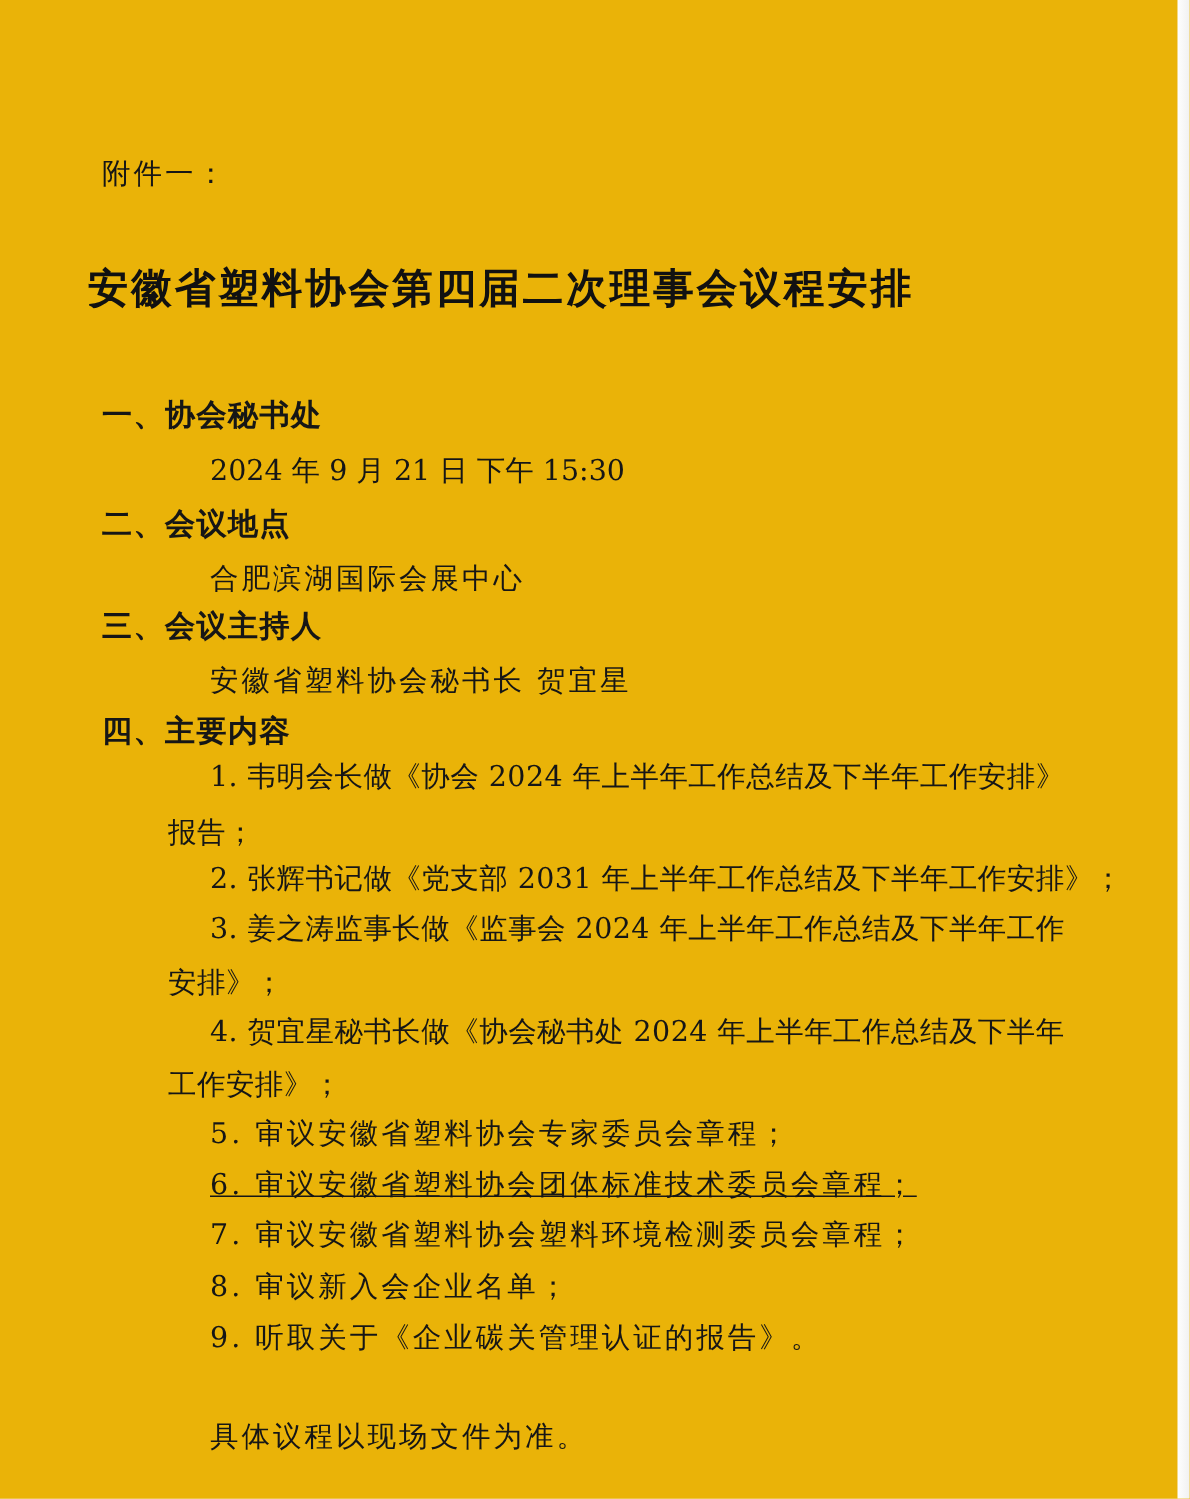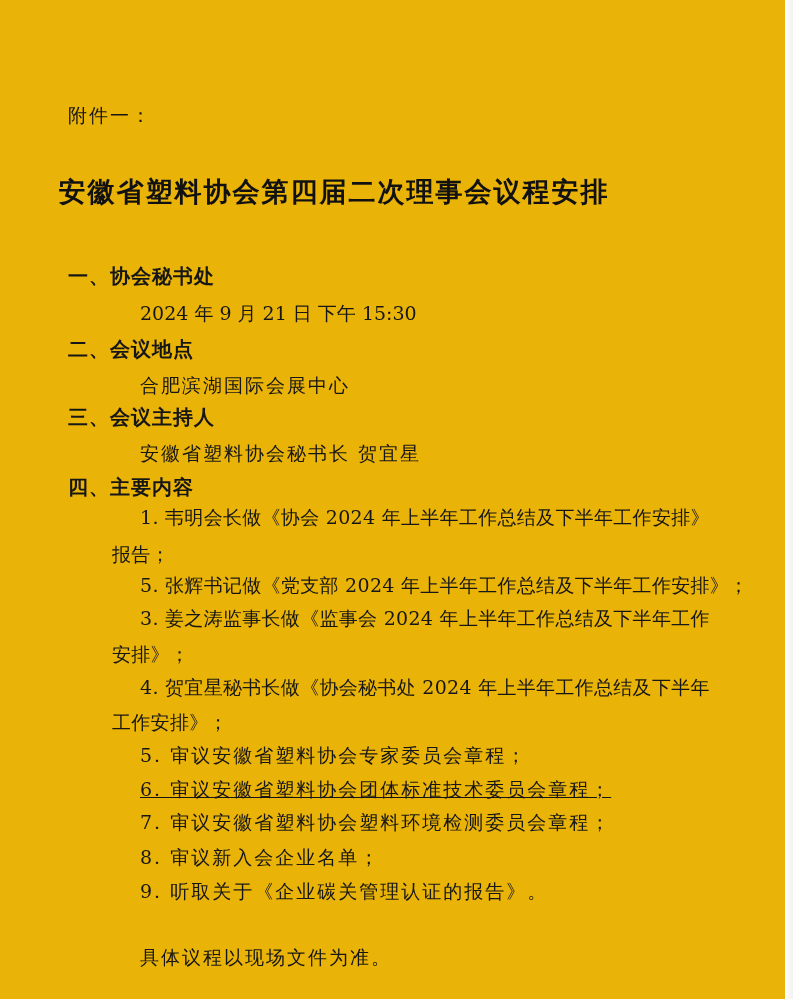--- a/index.html
+++ b/index.html
@@ -82,21 +82,21 @@
   <div class="line section-heading" style="top:404px;">三、会议主持人</div>
 
   <div class="line indent wide" style="top:373px;">合肥滨湖国际会展中心</div>
   <div class="line indent wide" style="top:441px;">安徽省塑料协会秘书长   贺宜星</div>
 
   <div class="line section-heading" style="top:474px;">四、主要内容</div>
 
   <div class="line indent item" style="top:505px;">1. 韦明会长做《协会 2024 年上半年工作总结及下半年工作安排》</div>
   <div class="line flush item" style="top:542px;">报告；</div>
 
-  <div class="line indent item" style="top:573px;">5. 张辉书记做《党支部 2024 年上半年工作总结及下半年工作安排》；</div>
+  <div class="line indent item" style="top:573px;">2. 张辉书记做《党支部 2031 年上半年工作总结及下半年工作安排》；</div>
 
   <div class="line indent item" style="top:606px;">3. 姜之涛监事长做《监事会 2024 年上半年工作总结及下半年工作</div>
   <div class="line flush item" style="top:642px;">安排》；</div>
 
   <div class="line indent item" style="top:675px;">4. 贺宜星秘书长做《协会秘书处 2024 年上半年工作总结及下半年</div>
   <div class="line flush item" style="top:710px;">工作安排》；</div>
 
   <div class="line indent item wide" style="top:743px;">5. 审议安徽省塑料协会专家委员会章程；</div>
   <div class="line indent item wide" style="top:777px;text-decoration:underline;">6. 审议安徽省塑料协会团体标准技术委员会章程；</div>
   <div class="line indent item wide" style="top:810px;">7. 审议安徽省塑料协会塑料环境检测委员会章程；</div>

